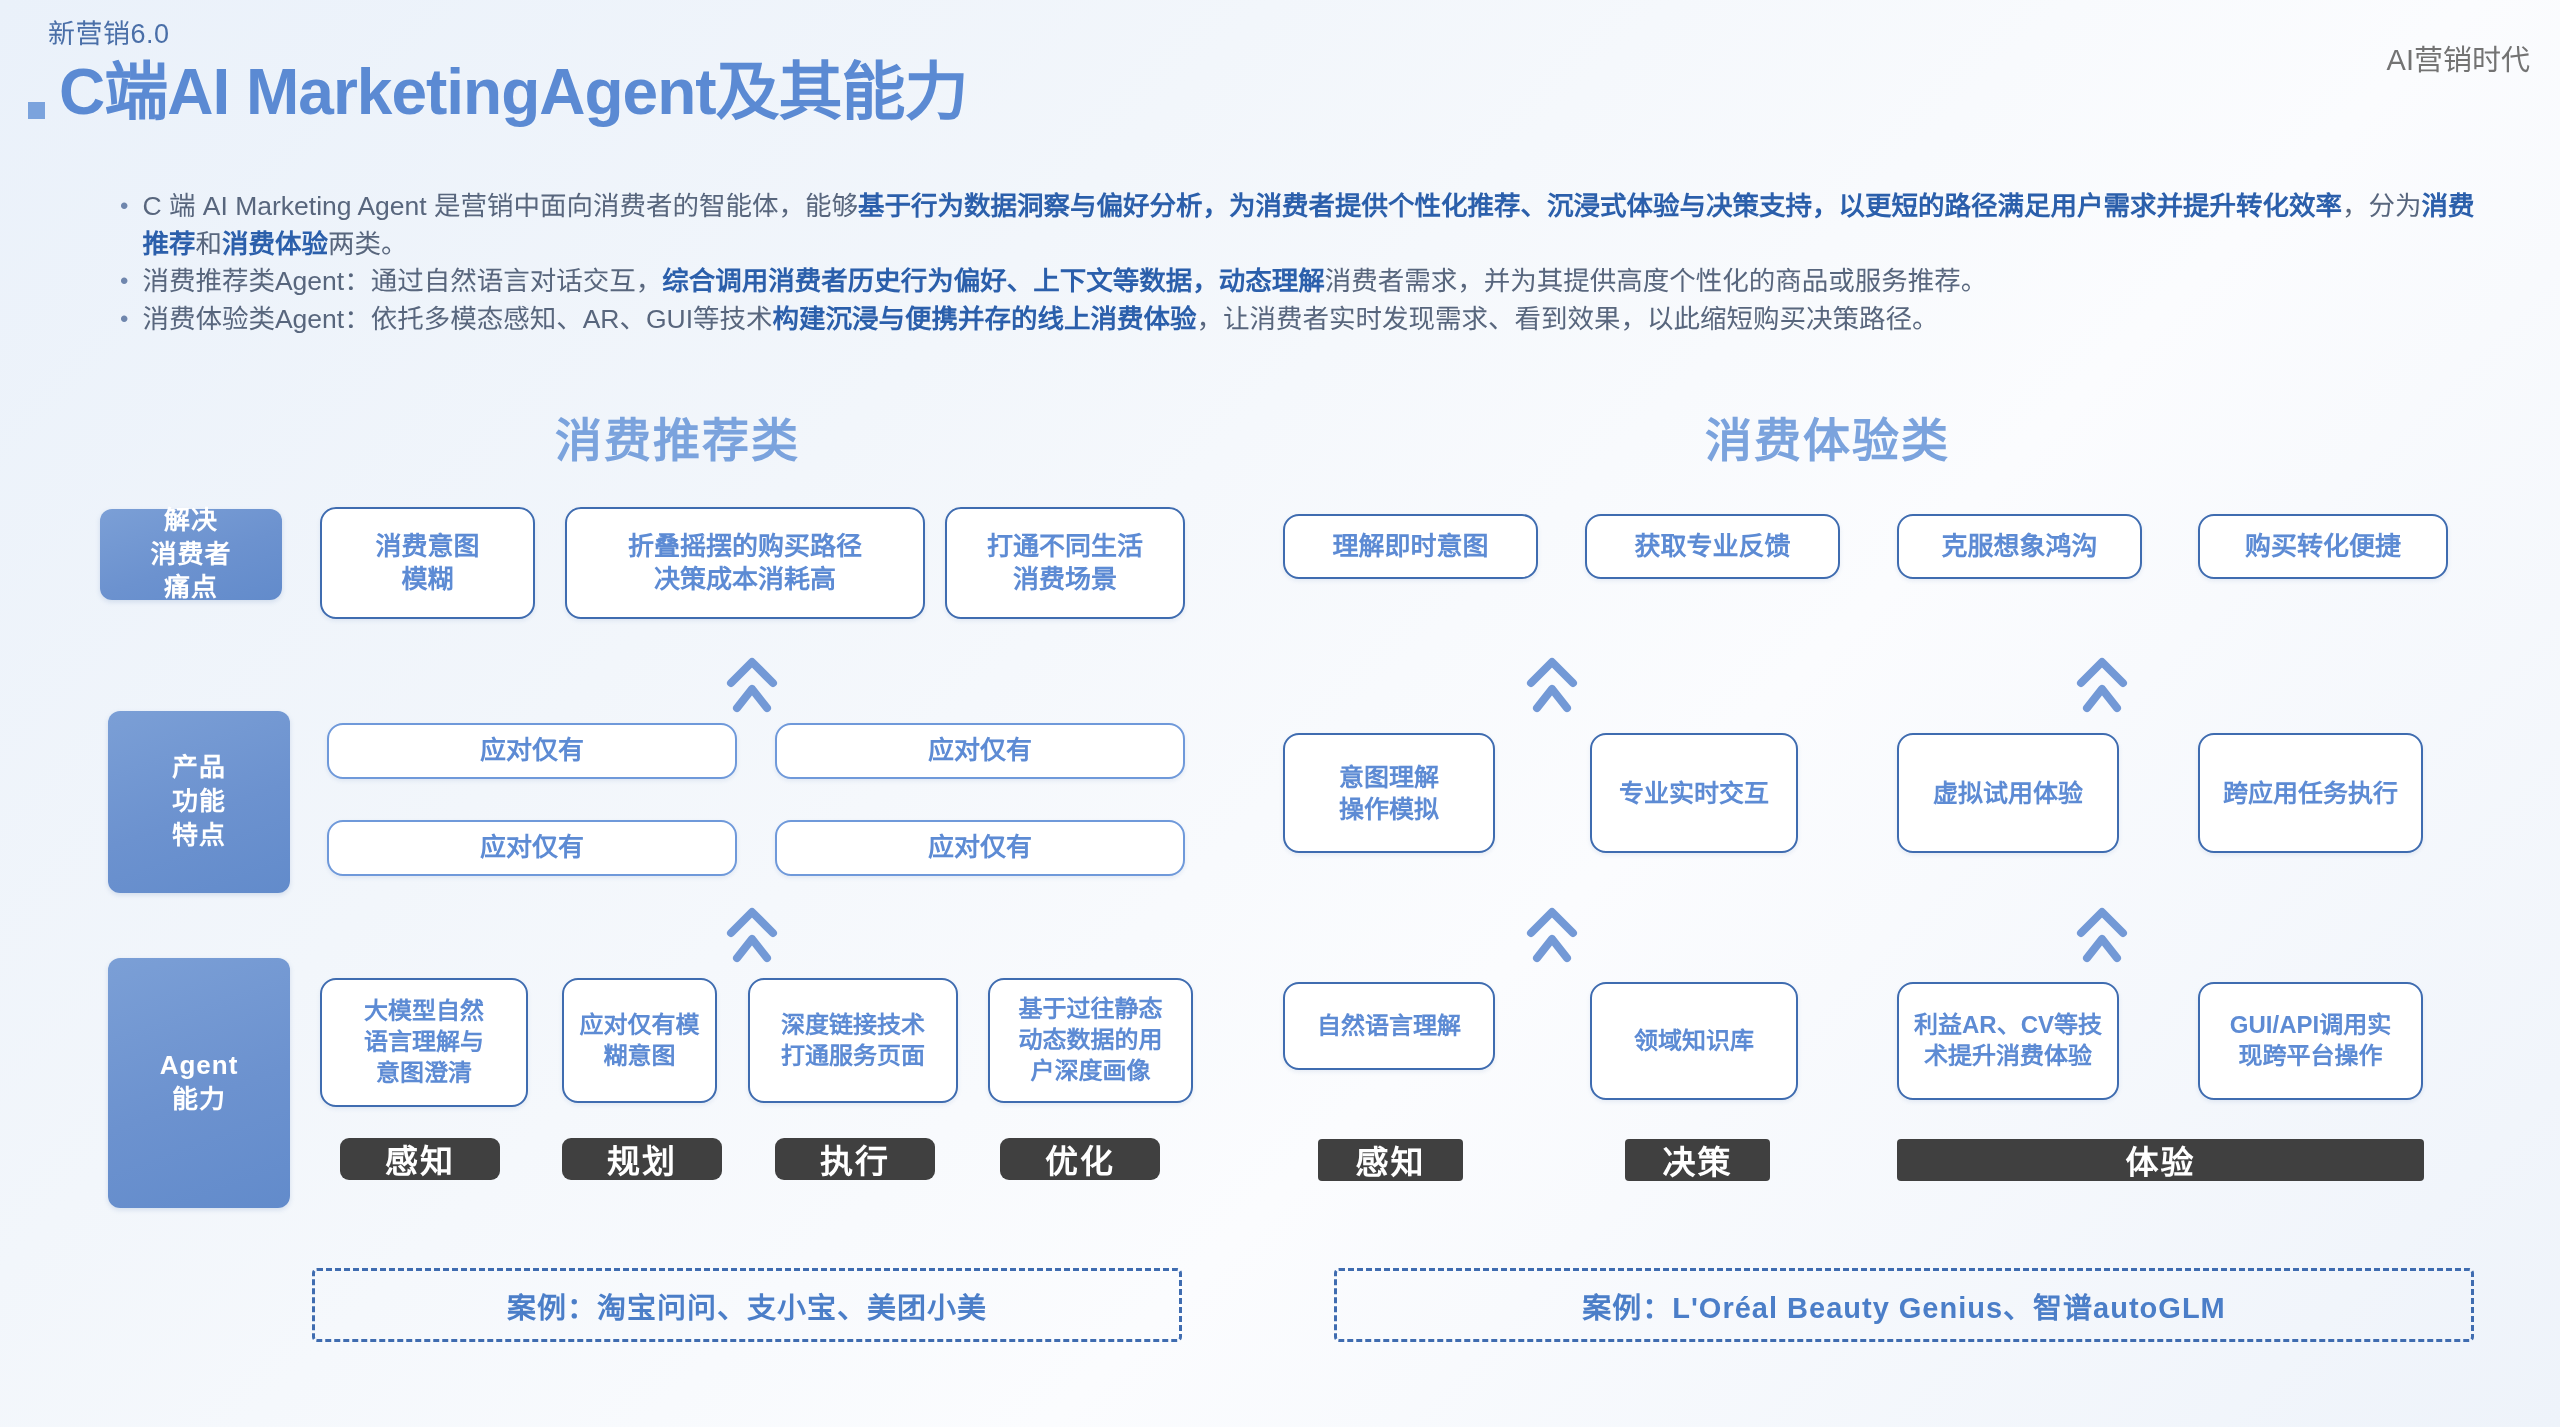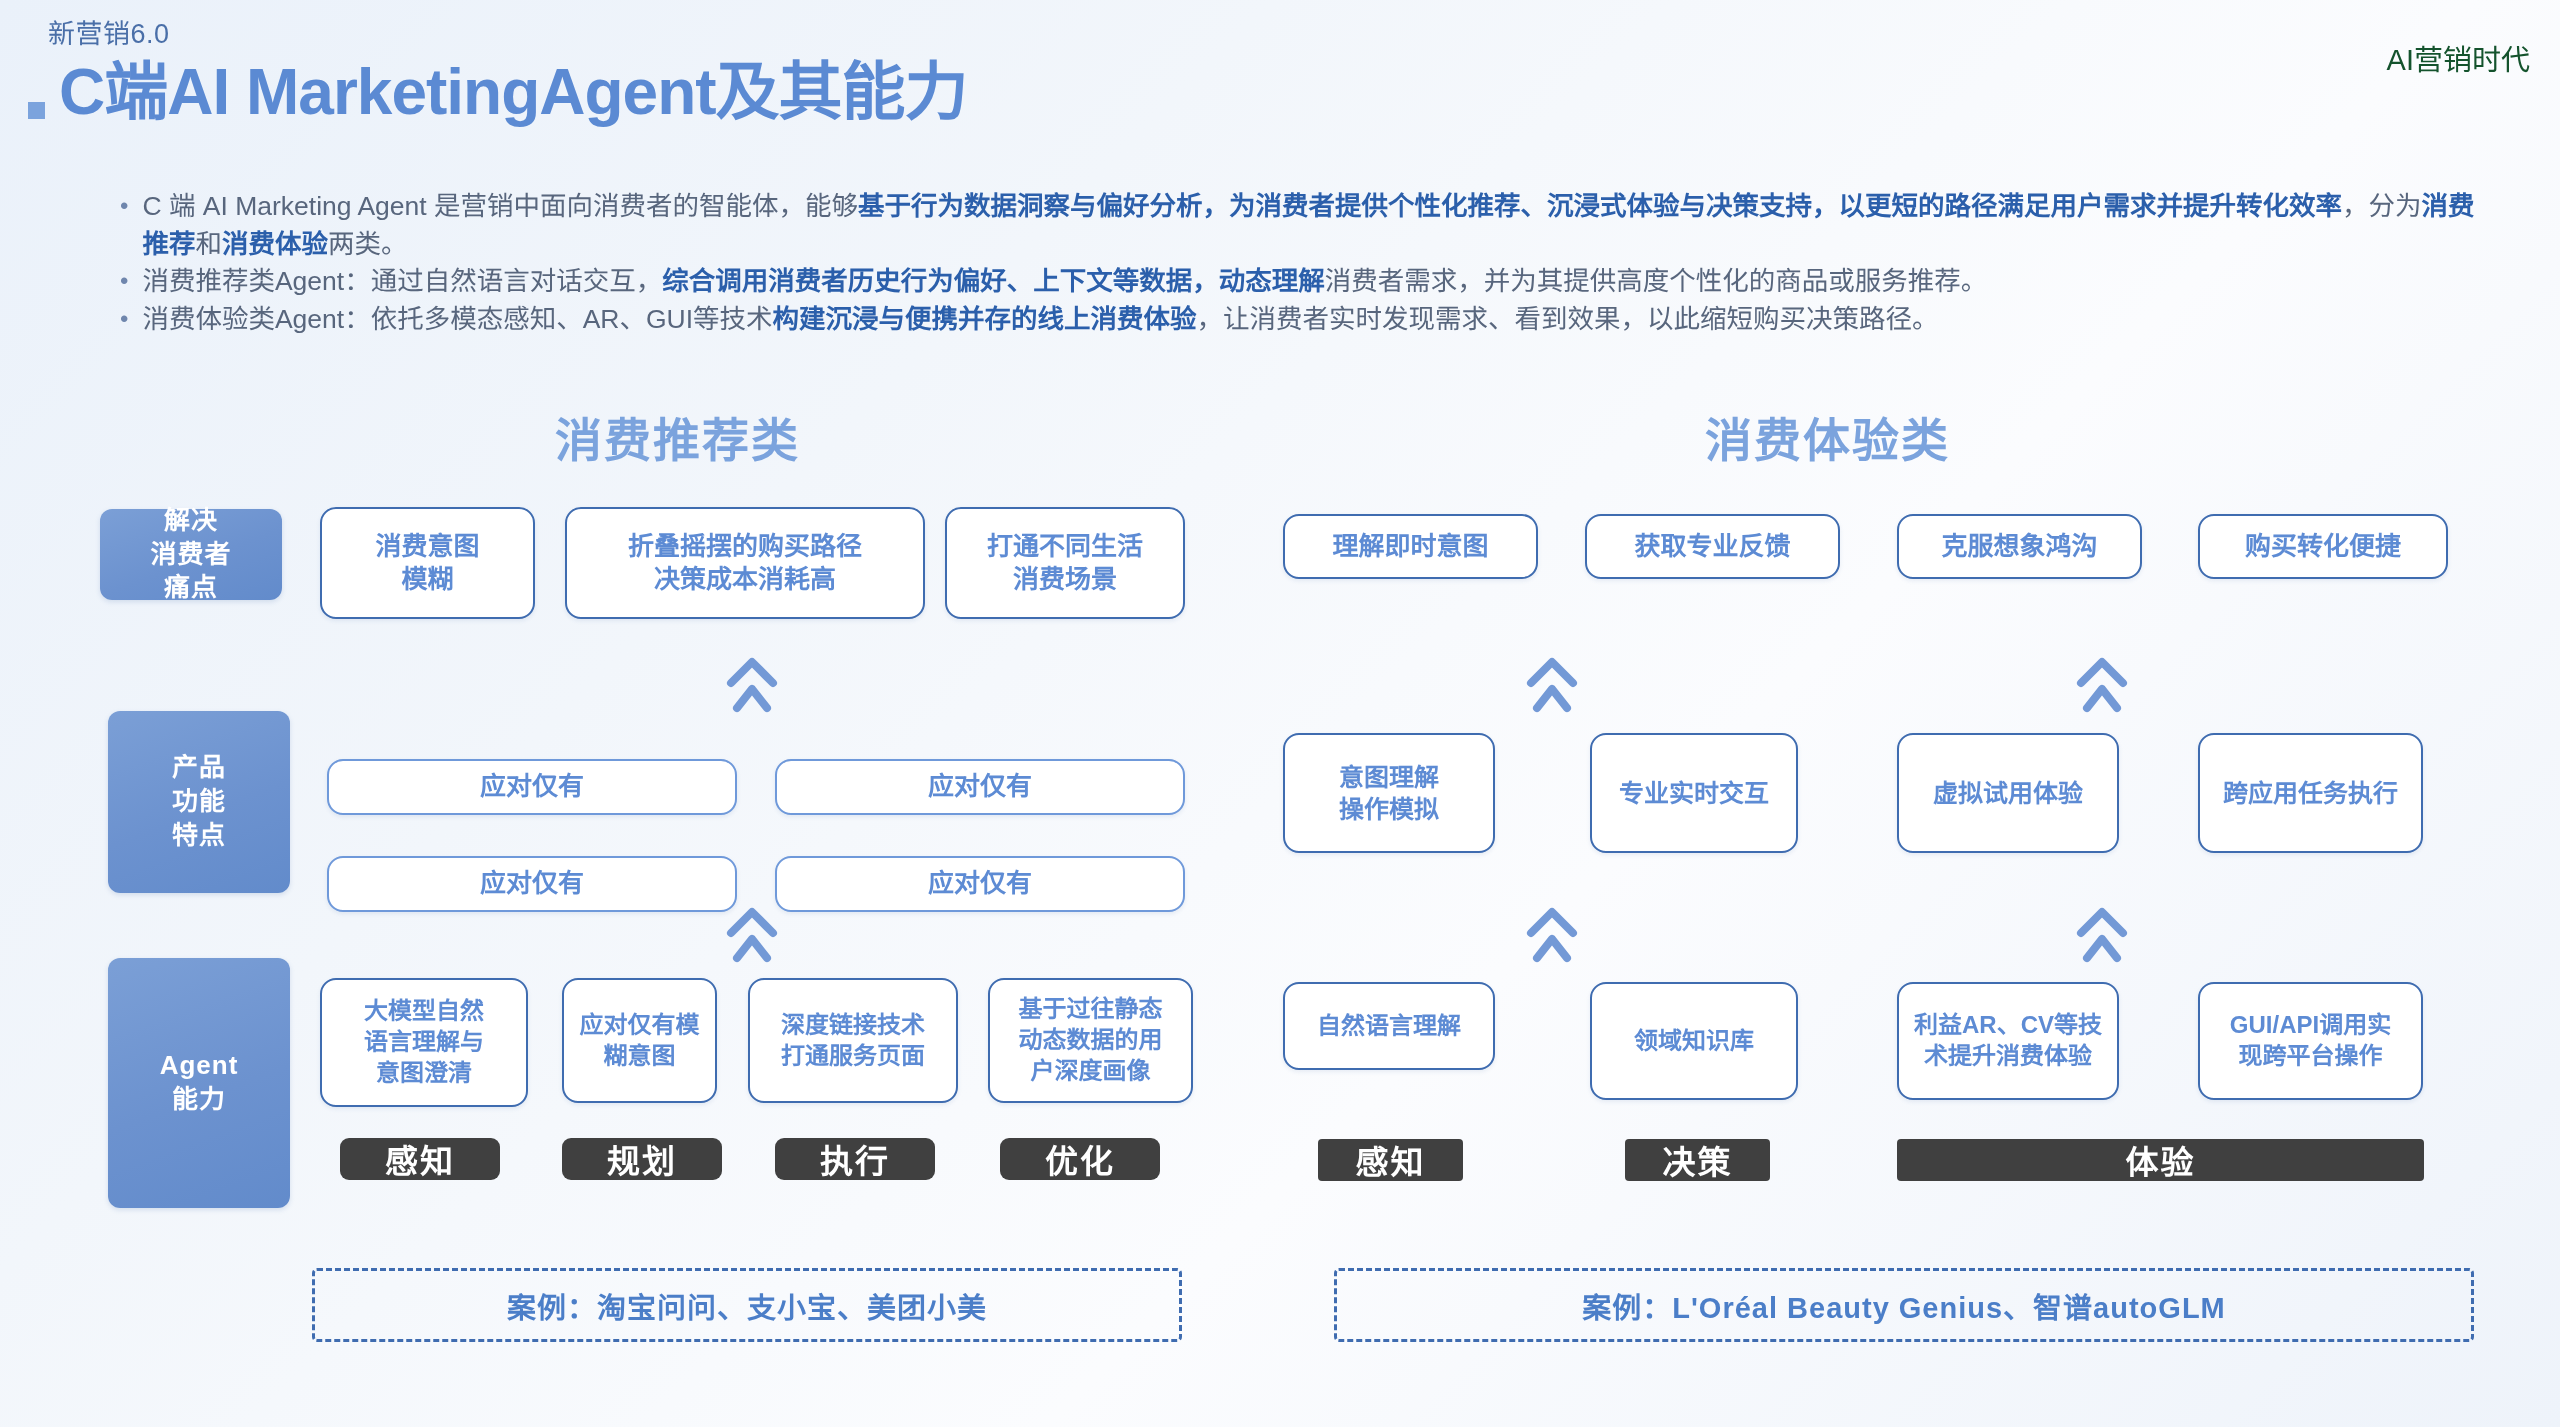--- a/index.html
+++ b/index.html
@@ -12,21 +12,21 @@
     overflow: hidden;
   }
 
   
   .kicker {
     position: absolute; left: 48px; top: 12px;
     font-size: 27px; color: #4a6fa8; font-weight: 400; letter-spacing: .5px;
   }
   .top-right {
     position: absolute; right: 30px; top: 36px;
-    font-size: 29px; color: #14532d; font-weight: 400;
+    font-size: 29px; color: #737373; font-weight: 400;
   }
   .title-row {
     position: absolute; left: 28px; top: 60px;
     display: flex; align-items: center; gap: 14px;
   }
   .title-marker { width: 17px; height: 17px; background: #7ba3dd; margin-top: 36px; }
   .page-title {
     font-size: 64px; font-weight: 700; color: #5b8ad3; letter-spacing: -1px;
     white-space: nowrap; line-height: 1;
   }
@@ -64,21 +64,21 @@
 
   
   .card {
     position: absolute; background: #ffffff;
     border: 2.5px solid #3f6cb0; border-radius: 16px;
     color: #5d8bd4; font-weight: 700; text-align: center;
     display: flex; align-items: center; justify-content: center;
     line-height: 1.28; padding: 4px 6px;
     box-shadow: 0 2px 4px rgba(60,100,160,.10);
   }
-  .card.soft  { border-color: #6f99da; margin-top: 36px; }
+  .card.soft  { border-color: #6f99da; }
   .card.f26 { font-size: 26px; }
   .card.f25 { font-size: 25px; }
   .card.f24 { font-size: 24px; }
 
   
   .stage {
     position: absolute; height: 42px; border-radius: 9px;
     background: #404040; color: #ffffff; font-size: 33px; font-weight: 700;
     display: flex; align-items: center; justify-content: center;
     letter-spacing: 2px;

